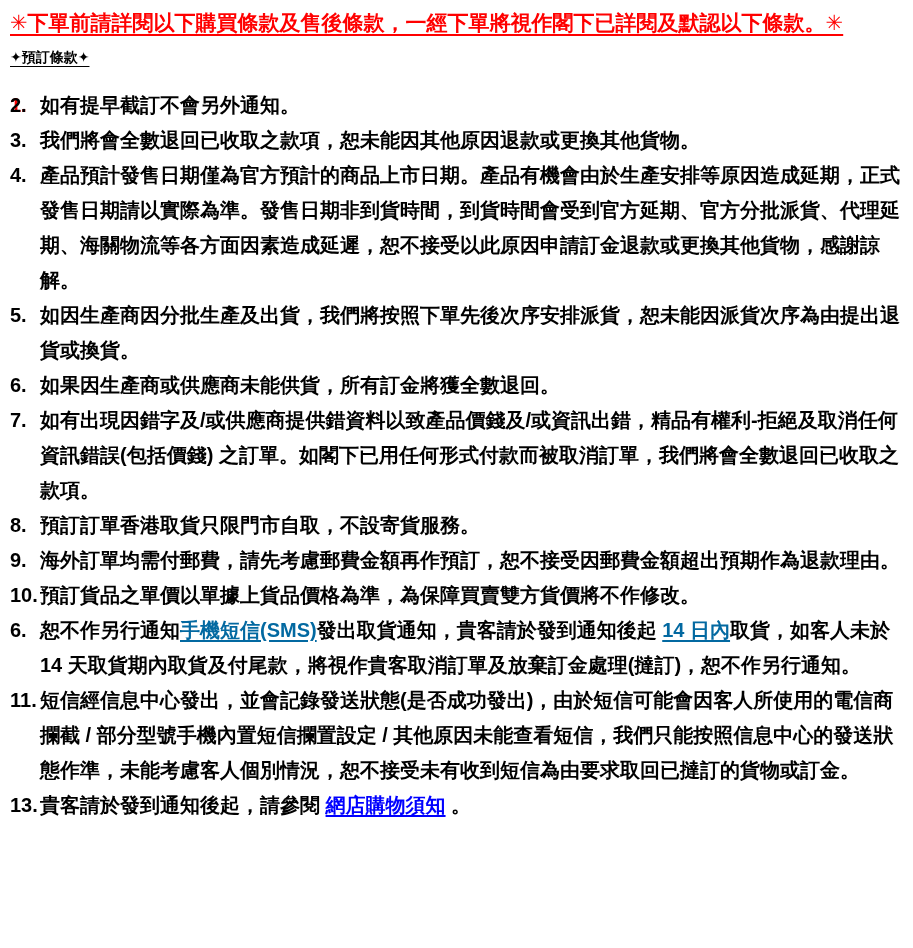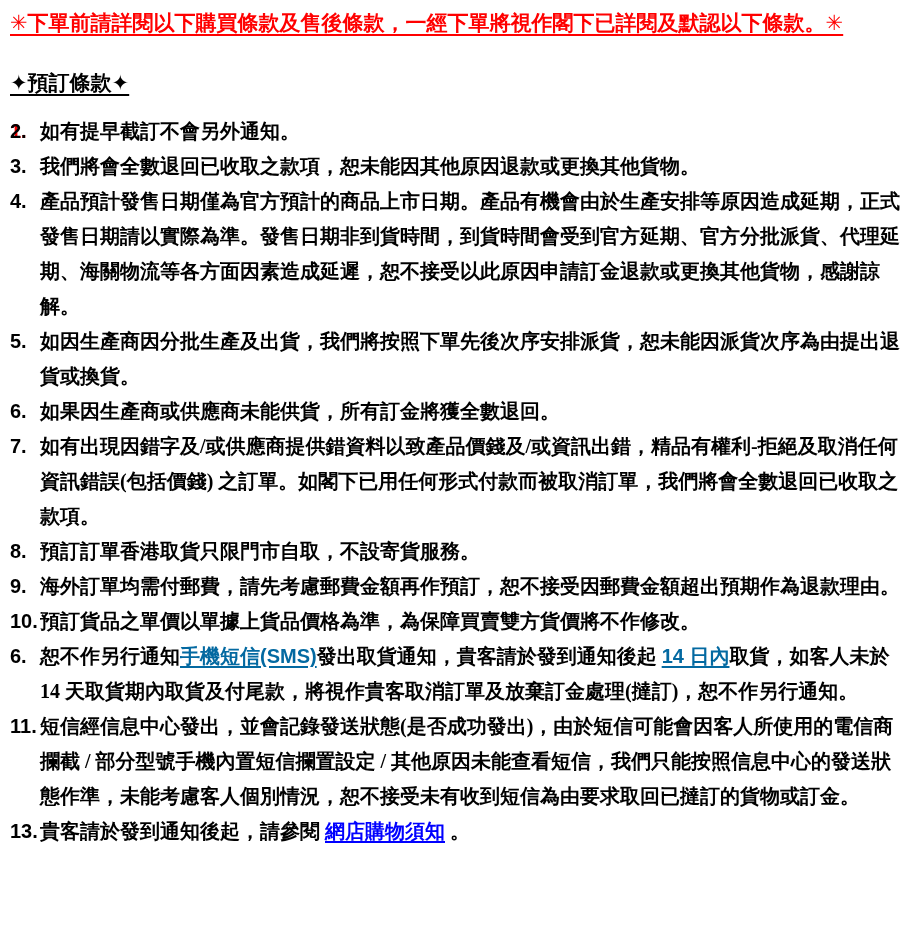--- a/index.html
+++ b/index.html
@@ -9,51 +9,51 @@
   }
   .doc {
     width: 913px;
     box-sizing: border-box;
     padding: 8px 10px 10px 10px;
     font-family: "Liberation Sans", "DejaVu Sans", sans-serif;
     font-weight: 700;
     color: #000000;
   }
   .notice {
-    margin: 0 0 30px 0;
+    margin: 0 0 4px 0;
     font-size: 21px;
     line-height: 30px;
     color: #ff0000;
     text-decoration: underline;
     text-underline-offset: 4px;
   }
   .section-title {
     margin: 0 0 16px 0;
-    font-size: 21px;
+    font-size: 14px;
     line-height: 30px;
     color: #000000;
     text-decoration: underline;
     text-underline-offset: 4px;
     font-weight: 700;
   }
   .terms {
     font-size: 20px;
     line-height: 35px;
   }
   .term {
     position: relative;
     padding-left: 30px;
   }
   .term .num {
     position: absolute;
     left: 0;
     top: 0;
   }
   .term-red, .term-red .num { color: #ff0000; }
-  .seg-normal { color: #000000; font-family: Liberation Serif, serif; }
+  .seg-normal { color: #000000; }
   .seg-red { color: #ff0000; }
   .seg-red-underline {
     color: #0369a1;
     text-decoration: underline;
     text-underline-offset: 3px;
   }
   .seg-link {
     color: #0000ff;
     text-decoration: underline;
     text-underline-offset: 3px;

